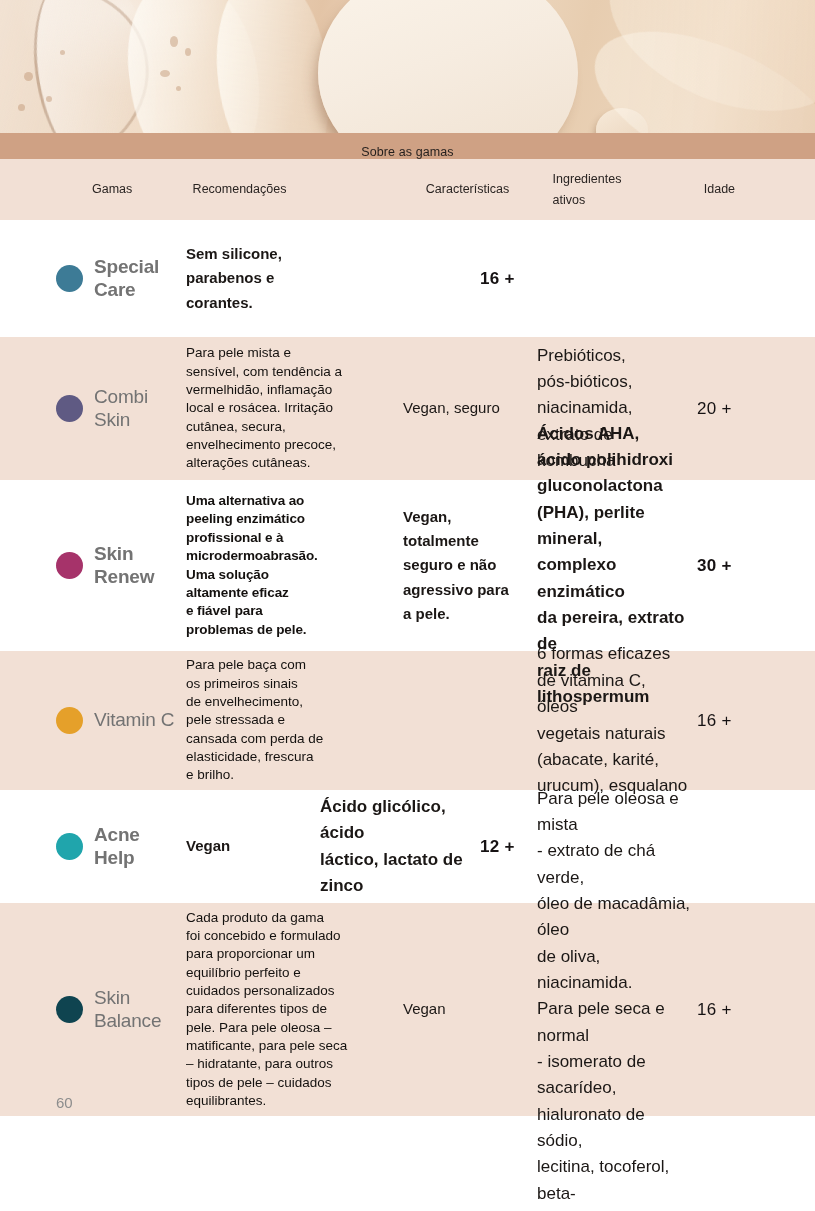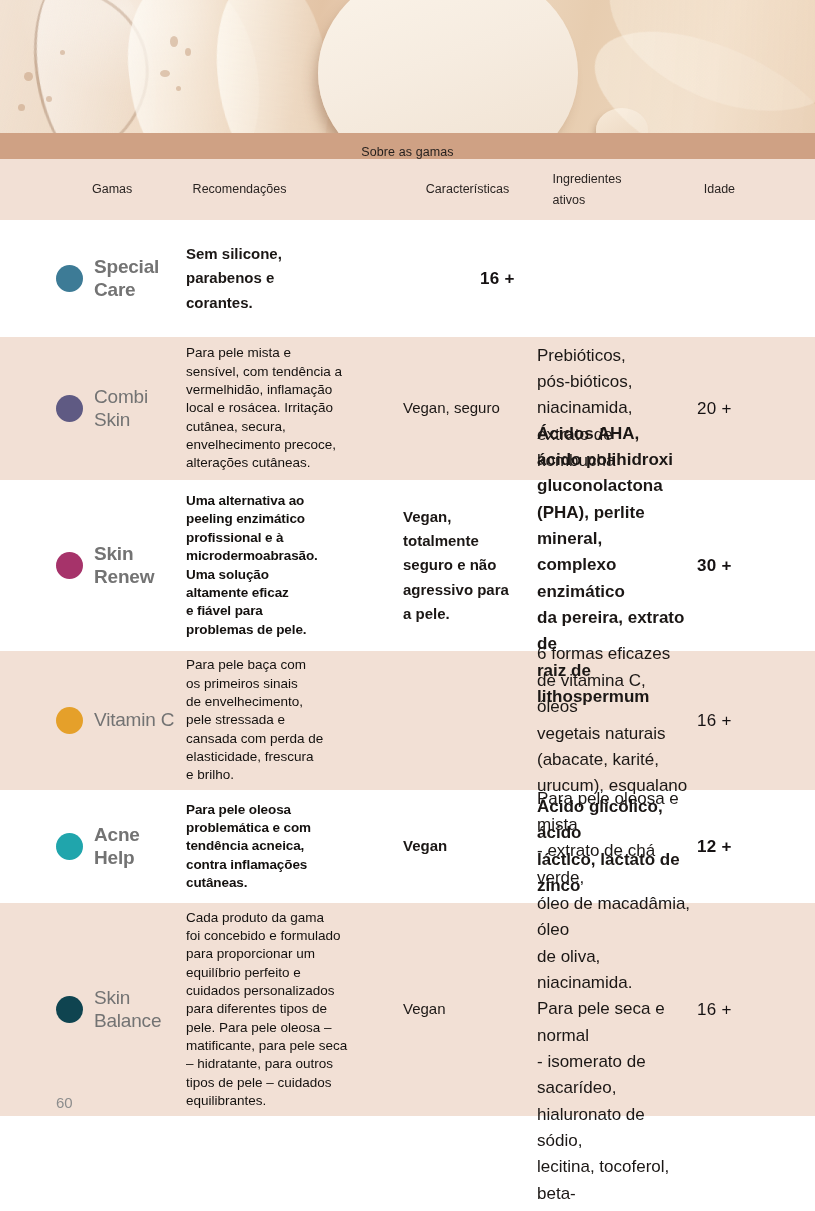--- a/index.html
+++ b/index.html
@@ -382,27 +382,20 @@
         <span class="idade-text">16 +</span>
       </div>
     </div>
 
     <div class="row data-row row-white" style="height:113px;">
       <div class="c-gama">
         <span class="dot" style="background:#20a5ac;"></span>
         <span class="gama-name">Acne
 Help</span>
       </div>
-      <div class="c-reco">
-        <div class="reco-text">Para pele oleosa
-problemática e com
-tendência acneica,
-contra inflamações
-cutâneas.</div>
-      </div>
       <div class="c-carac">
         <div class="carac-text">Vegan</div>
       </div>
       <div class="c-ingr">
         <div class="ingr-text">Ácido glicólico, ácido
 láctico, lactato de
 zinco</div>
       </div>
       <div class="c-idade">
         <span class="idade-text">12 +</span>

